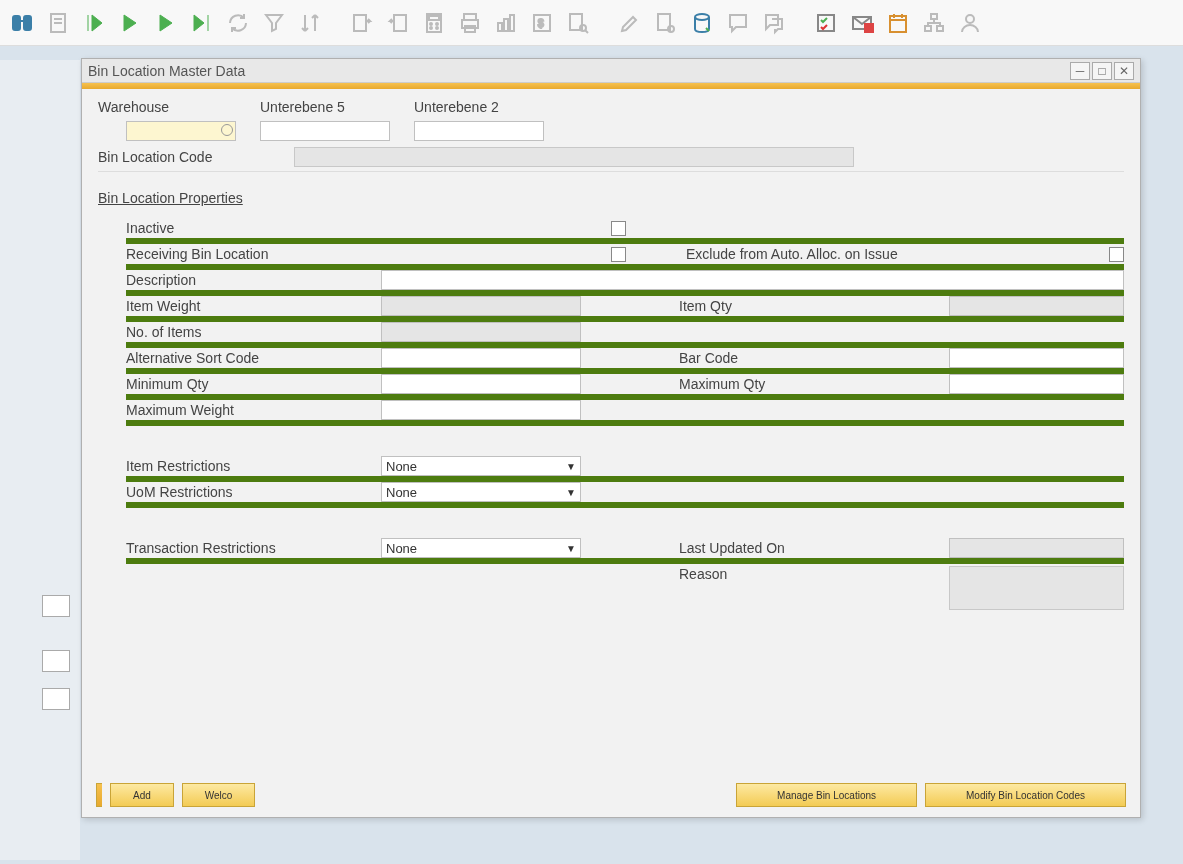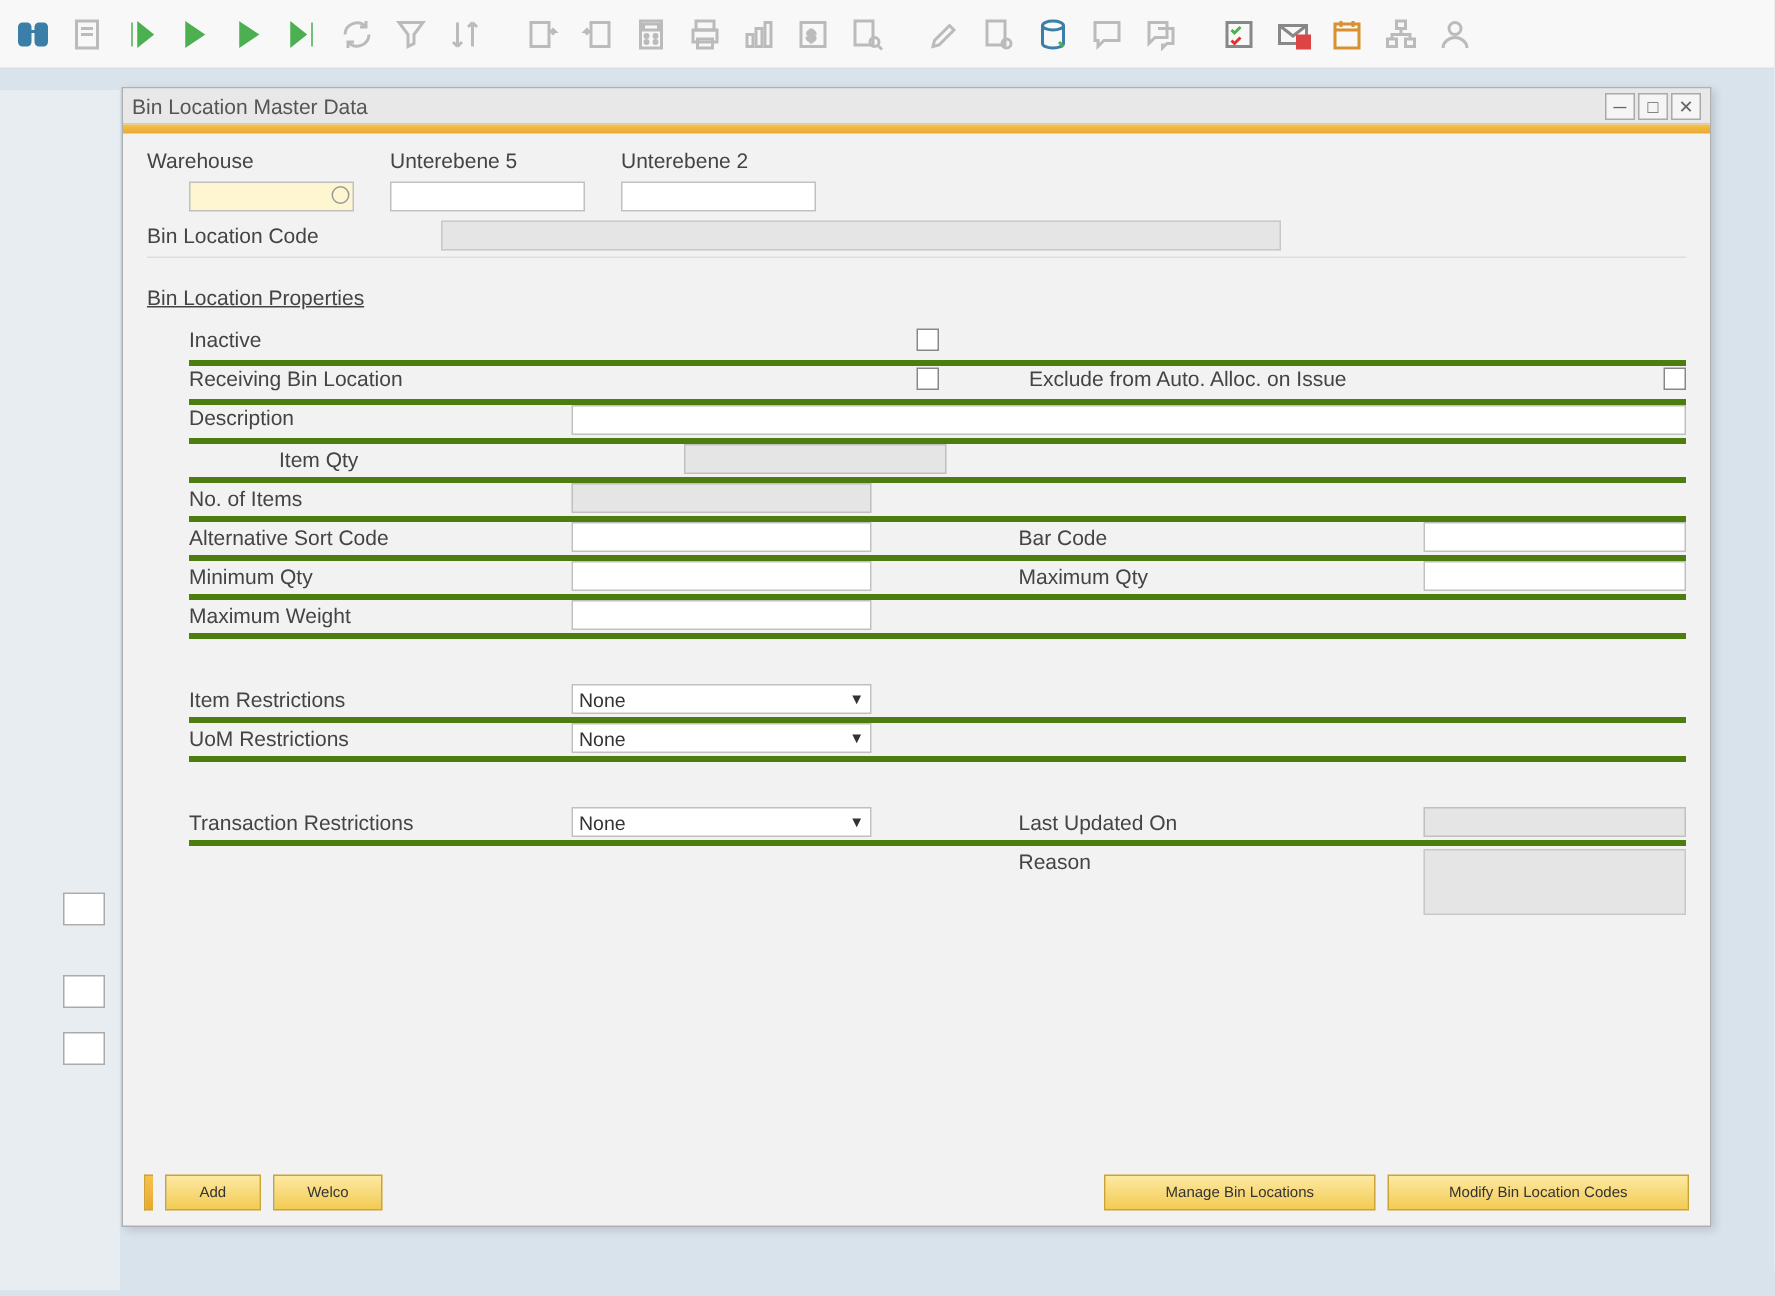--- a/index.html
+++ b/index.html
@@ -155,23 +155,23 @@
   font-size: 14px;
   color: #444;
   text-decoration: underline;
 }
 .props {
   margin-top: 12px;
   padding-left: 28px;
 }
 .prop-line {
   display: flex;
-  align-items: flex-start;
+  align-items: center;
   height: 26px;
-  border-bottom: 4px solid #4d7c0f;
+  border-bottom: 6px solid #4d7c0f;
 }
 .prop-line.noborder { border-bottom: none; }
 .prop-left {
   width: 500px;
   display: flex;
   align-items: center;
 }
 .prop-right {
   flex: 1;
   display: flex;
@@ -486,20 +486,24 @@
       </div>
 
       <div class="prop-line">
         <div class="prop-left" style="width:255px;">
           <div class="prop-label">Description</div>
         </div>
         <input class="prop-input wide" style="flex: 1 1 0%;">
       </div>
 
       <div class="prop-line">
+        <div class="prop-left">
+          <div class="prop-label">Item Weight</div>
+          <div class="prop-input disabled"></div>
+        </div>
         <div class="prop-right" style="padding-left:60px;">
           <div class="prop-lbl-r">Item Qty</div>
           <div class="prop-input-r disabled"></div>
         </div>
       </div>
 
       <div class="prop-line">
         <div class="prop-left">
           <div class="prop-label">No. of Items</div>
           <div class="prop-input disabled"></div>

